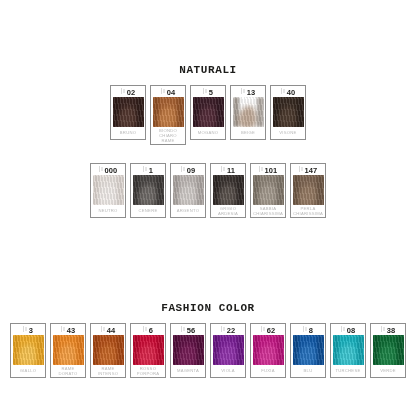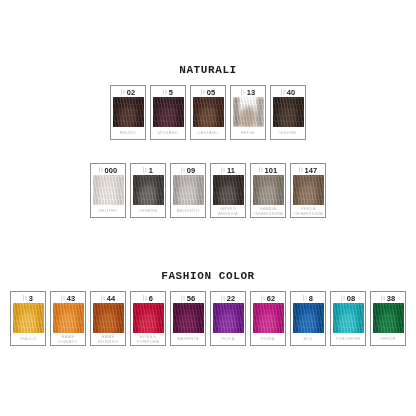--- a/index.html
+++ b/index.html
@@ -50,21 +50,21 @@
     box-sizing: border-box;
     padding: 1.5px 1.5px 0 1.5px;
     display: flex;
     flex-direction: column;
     align-items: center;
   }
   .card-num {
     height: 9px;
     width: 100%;
     display: flex;
-    align-items: center;
+    align-items: flex-start;
     justify-content: center;
     gap: 1px;
     box-sizing: border-box;
   }
   .num-mark {
     width: 5px;
     height: 6px;
     flex: 0 0 auto;
     position: relative;
     opacity: .55;
@@ -147,21 +147,21 @@
   }
 
   
   #section-naturali { position: absolute; left: 0; top: 64px; width: 416px; }
   #section-naturali .section-title { margin-bottom: 9px; }
 
   #section-tonalizzanti { position: absolute; left: 0; top: 163px; width: 416px; }
   #section-tonalizzanti .section-title { margin-bottom: 9px; }
 
   #section-fashion { position: absolute; left: 0; top: 270px; width: 416px; }
-  #section-fashion .section-title { margin-bottom: 9px; }
+  #section-fashion .section-title { margin-bottom: 9px; margin-top: 32px; }
 </style>
 </head>
 <body>
 
 <div class="page">
 
   <section class="section" id="section-naturali">
     <h2 class="section-title">NATURALI</h2>
     <div class="row">
         <div class="card">
@@ -175,50 +175,51 @@
             <div class="shadow-r" style="background: rgb(29, 17, 14);"></div>
             <div class="strands" style="background: repeating-linear-gradient(95deg, rgba(255, 255, 255, 0.1) 0px, rgba(255, 255, 255, 0.1) 0.6px, rgba(0, 0, 0, 0.09) 0.6px, rgba(0, 0, 0, 0.09) 1.5px);"></div>
           </div>
           <div class="card-name">
             <span class="name-text">BRUNO</span>
           </div>
         </div>
         <div class="card">
           <div class="card-num">
             <span class="num-mark"></span>
+            <span class="num-text">04</span>
+          </div>
+          <div class="chip" style="background: rgb(168, 98, 51);">
+            <div class="shadow-l" style="background: rgb(109, 58, 23);"></div>
+            <div class="sheen" style="background: rgb(217, 147, 85);"></div>
+            <div class="shadow-r" style="background: rgb(109, 58, 23);"></div>
+            <div class="strands" style="background: repeating-linear-gradient(95deg, rgba(255, 255, 255, 0.1) 0px, rgba(255, 255, 255, 0.1) 0.6px, rgba(0, 0, 0, 0.09) 0.6px, rgba(0, 0, 0, 0.09) 1.5px);"></div>
+          </div>
+          <div class="card-name">
+            <span class="name-text">BIONDO
+CHIARO RAME</span>
+          </div>
+        </div>
+        <div class="card">
+          <div class="card-num">
+            <span class="num-mark"></span>
             <span class="num-text">5</span>
           </div>
           <div class="chip" style="background: rgb(61, 31, 42);">
             <div class="shadow-l" style="background: rgb(32, 15, 22);"></div>
             <div class="sheen" style="background: rgb(105, 58, 72);"></div>
             <div class="shadow-r" style="background: rgb(32, 15, 22);"></div>
             <div class="strands" style="background: repeating-linear-gradient(95deg, rgba(255, 255, 255, 0.1) 0px, rgba(255, 255, 255, 0.1) 0.6px, rgba(0, 0, 0, 0.09) 0.6px, rgba(0, 0, 0, 0.09) 1.5px);"></div>
           </div>
           <div class="card-name">
             <span class="name-text">MOGANO</span>
           </div>
         </div>
         <div class="card">
           <div class="card-num">
             <span class="num-mark"></span>
-            <span class="num-text">05</span>
-          </div>
-          <div class="chip" style="background: rgb(76, 46, 36);">
-            <div class="shadow-l" style="background: rgb(42, 23, 16);"></div>
-            <div class="sheen" style="background: rgb(138, 96, 72);"></div>
-            <div class="shadow-r" style="background: rgb(42, 23, 16);"></div>
-            <div class="strands" style="background: repeating-linear-gradient(95deg, rgba(255, 255, 255, 0.1) 0px, rgba(255, 255, 255, 0.1) 0.6px, rgba(0, 0, 0, 0.09) 0.6px, rgba(0, 0, 0, 0.09) 1.5px);"></div>
-          </div>
-          <div class="card-name">
-            <span class="name-text">CASTANO</span>
-          </div>
-        </div>
-        <div class="card">
-          <div class="card-num">
-            <span class="num-mark"></span>
             <span class="num-text">13</span>
           </div>
           <div class="chip">
             <div class="shadow-l" style="background: rgb(50, 32, 15);"></div>
             <div class="sheen" style="background: rgb(141, 100, 67);"></div>
             <div class="shadow-r" style="background: rgb(50, 32, 15);"></div>
             <div class="strands" style="background: repeating-linear-gradient(95deg, rgba(255, 255, 255, 0.1) 0px, rgba(255, 255, 255, 0.1) 0.6px, rgba(0, 0, 0, 0.09) 0.6px, rgba(0, 0, 0, 0.09) 1.5px);"></div>
           </div>
           <div class="card-name">
             <span class="name-text">BEIGE</span>

